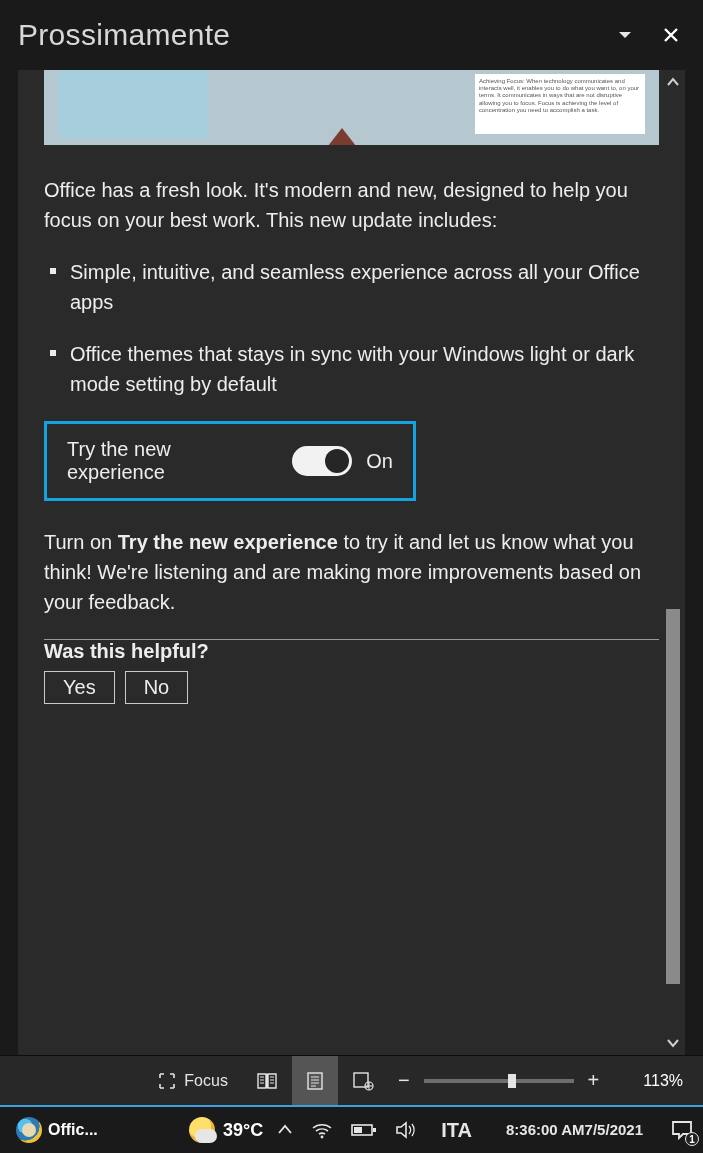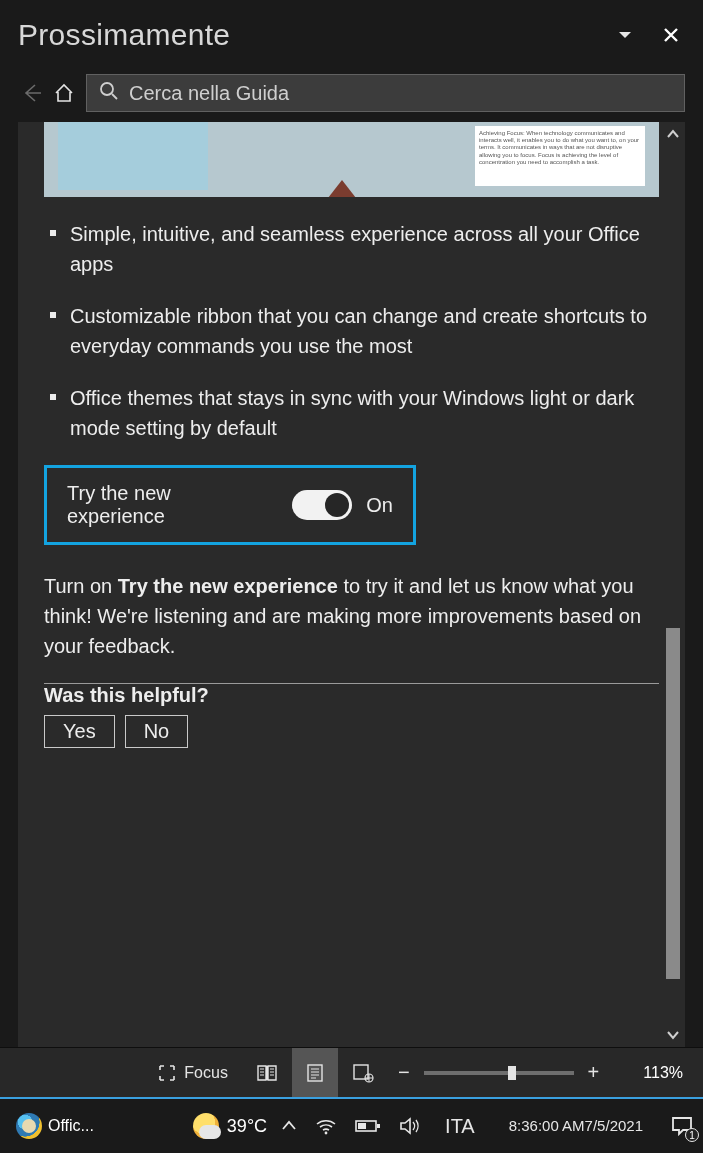--- a/index.html
+++ b/index.html
@@ -105,22 +105,22 @@
   }
   .sb-item.active { background:#555; }
   .sb-item svg { display:block; }
   .zoom { display:flex; align-items:center; gap:10px; margin-left:6px; }
   .zbtn { font-size:20px; color:#e4e4e4; cursor:pointer; padding:0 4px; }
   .slider { width:150px; height:4px; background:#6e6e6e; position:relative; }
   .slider .thumb { position:absolute; top:-5px; width:8px; height:14px; background:#e4e4e4; left:84px; cursor:pointer; }
   .zval { margin-left:30px; font-size:16px; }
   
   .taskbar {
-    height:56px; background:#1a1a1a; display:flex; align-items:center;
-    padding:0 10px; border-top:2px solid #3aa0e0;
+    height:48px; background:#1a1a1a; display:flex; align-items:center;
+    padding:0 10px; border-top:2px solid #3aa0e0;font-weight:bold;
   }
   .tb-app {
     display:flex; align-items:center; gap:6px; color:#fff; font-size:16px;
     padding:4px 6px; cursor:pointer; user-select:none;
   }
   .tb-icon.paint {
     width:26px; height:26px; border-radius:50%;
     background: radial-gradient(circle at 35% 35%,#56c0f0 0 30%,#2f7ab3 31% 60%,#f0c02e 61% 100%);
     position:relative;
   }
@@ -158,54 +158,33 @@
           <path d="M1 2 L7 8 L13 2 Z" fill="#e6e6e6"></path>
         </svg>
     </div>
     <div class="hdr-btn">
       <svg width="16" height="16" viewBox="0 0 16 16">
           <path d="M2 2 L14 14 M14 2 L2 14" stroke="#fff" stroke-width="2.4"></path>
         </svg>
     </div>
   </div>
 
-  <div class="nav">
-    <div class="nav-btn disabled">
-      <svg width="22" height="22" viewBox="0 0 22 22">
-          <path d="M14 3 L5 11 L14 19 M5 11 H20" stroke="#6b6b6b" stroke-width="1.6" fill="none"></path>
-        </svg>
-    </div>
-    <div class="nav-btn">
-      <svg width="22" height="22" viewBox="0 0 22 22">
-          <path d="M3 11 L11 3 L19 11 M5 10 V19 H17 V10" stroke="#e4e4e4" stroke-width="1.6" fill="none"></path>
-        </svg>
-    </div>
-    <div class="search">
-      <span class="mag">
-        <svg width="20" height="20" viewBox="0 0 20 20">
-            <circle cx="8" cy="8" r="6" stroke="#cfcfcf" stroke-width="1.8" fill="none"></circle>
-            <path d="M13 13 L18 18" stroke="#cfcfcf" stroke-width="1.8"></path>
-          </svg>
-      </span>
-      <input type="text" placeholder="Cerca nella Guida" style="">
-    </div>
-  </div>
 
   <div class="content-wrap">
     <div class="content">
       <div class="screenshot">
         <div class="left"></div>
         <div class="tri"></div>
         <div class="right">Achieving Focus: When technology communicates and interacts well, it enables you to do what you want to, on your terms. It communicates in ways that are not disruptive allowing you to focus. Focus is achieving the level of concentration you need to accomplish a task.</div>
       </div>
 
+      <p class="intro">Office has a fresh look. It's modern and new, designed to help you focus on your best work. This new update includes:</p>
 
       <ul class="feat">
         <li>Simple, intuitive, and seamless experience across all your Office apps</li>
-        <li>Customizable ribbon that you can change and create shortcuts to everyday commands you use the most</li>
         <li>Office themes that stays in sync with your Windows light or dark mode setting by default</li>
       </ul>
 
       <div class="try-box">
         <span class="try-label">Try the new experience</span>
         <div class="toggle">
           <div class="knob"></div>
         </div>
         <span class="toggle-state">On</span>
       </div>

